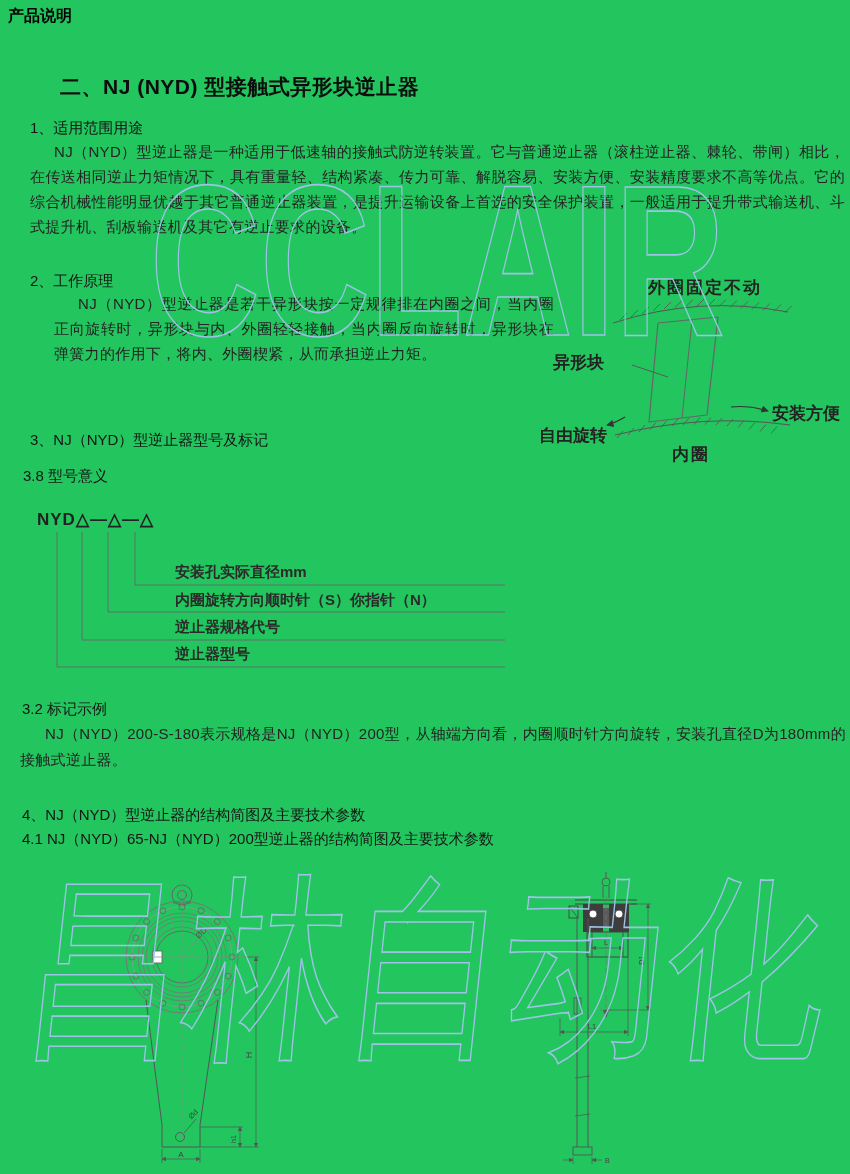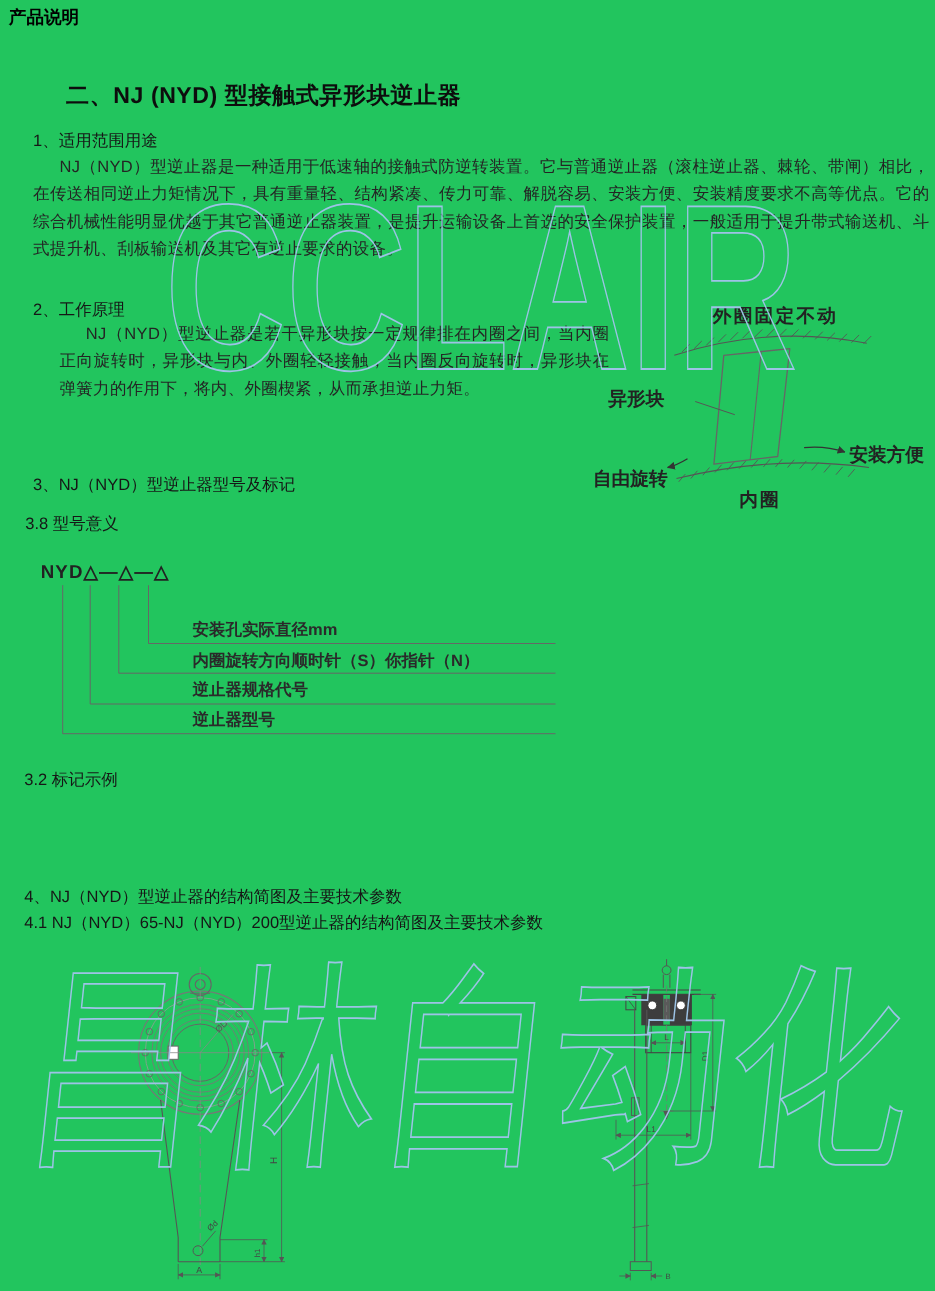--- a/index.html
+++ b/index.html
@@ -68,20 +68,21 @@
       <path d="M52 27 L52 135 M52 135 L475 135"></path>
       <path d="M27 27 L27 162 M27 162 L475 162"></path>
     </g>
   </svg>
   <div class="abs content mlabel" style="left:175px;top:563px;">安装孔实际直径mm</div>
   <div class="abs content mlabel" style="left:175px;top:591px;">内圈旋转方向顺时针（S）你指针（N）</div>
   <div class="abs content mlabel" style="left:175px;top:618px;">逆止器规格代号</div>
   <div class="abs content mlabel" style="left:175px;top:645px;">逆止器型号</div>
 
   <div class="abs content h" style="left:22px;top:700px;">3.2 标记示例</div>
+  <div class="abs content p" style="left:20px;top:721px;width:826px;text-indent:25px;line-height:25.5px;">NJ（NYD）200-S-180表示规格是NJ（NYD）200型，从轴端方向看，内圈顺时针方向旋转，安装孔直径D为180mm的接触式逆止器。</div>
 
   <div class="abs content h" style="left:22px;top:806px;text-align:right;">4、NJ（NYD）型逆止器的结构简图及主要技术参数</div>
   <div class="abs content h" style="left:22px;top:830px;">4.1 NJ（NYD）65-NJ（NYD）200型逆止器的结构简图及主要技术参数</div>
 
   <svg class="abs content" style="left:95px;top:865px;" width="230" height="305" viewBox="0 0 230 305">
     <defs>
       <marker id="fArr" viewBox="0 0 10 10" refX="9" refY="5" markerWidth="7" markerHeight="7" orient="auto-start-reverse">
         <path d="M0 0L10 5L0 10z" fill="#555"></path>
       </marker>
     </defs>

